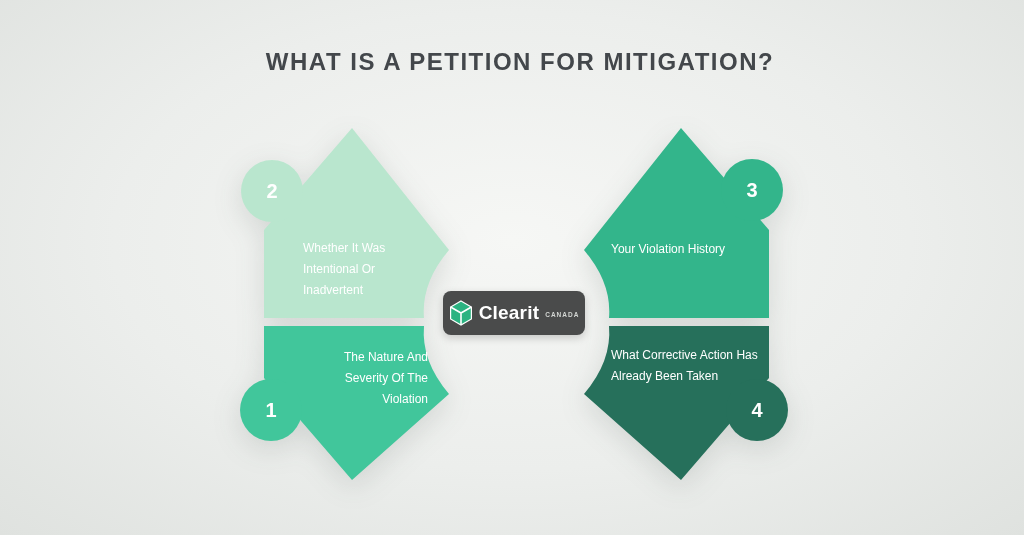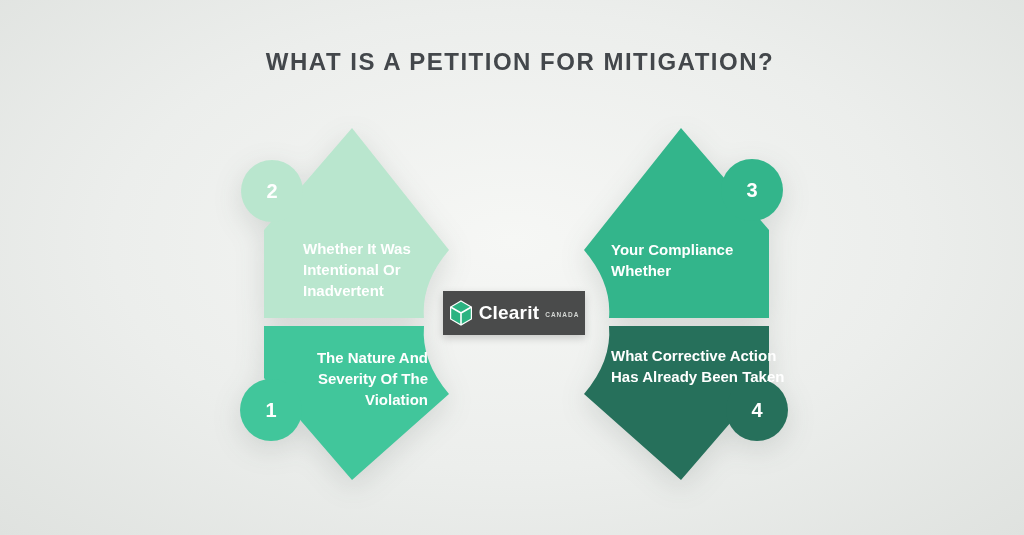--- a/index.html
+++ b/index.html
@@ -15,30 +15,31 @@
   svg.shapes{position:absolute;left:0;top:0;filter:drop-shadow(0 8px 14px rgba(40,60,50,.14));}
   .num{
     position:absolute;width:62px;height:62px;display:flex;align-items:center;justify-content:center;
     color:#ffffff;font-size:20px;font-weight:700;
   }
   .num-2{left:241px;top:160px;}
   .num-1{left:240px;top:379px;}
   .num-3{left:721px;top:159px;}
   .num-4{left:726px;top:379px;}
   .label{
-    position:absolute;color:#ffffff;font-size:15px;font-weight:700;line-height:21px;
+    position:absolute;color:#ffffff;font-size:12px;font-weight:400;line-height:21px;
   }
   .label-2{left:303px;top:238px;width:125px;}
   .label-1{left:303px;top:347px;width:125px;text-align:right;}
   .label-3{left:611px;top:239px;width:135px;}
   .label-4{left:603px;top:345px;width:178px;margin-left:8px;}
   .logo{
     position:absolute;left:443px;top:291px;width:142px;height:44px;
     background:#4a4b4b;display:flex;align-items:center;justify-content:center;gap:6px;
     box-shadow:0 3px 8px rgba(0,0,0,.18);
+    border-radius:8px;
   }
   .brand{color:#ffffff;font-size:19px;font-weight:700;letter-spacing:.2px;}
   .region{color:#d4d7d4;font-size:6.5px;font-weight:700;letter-spacing:1px;margin-top:2px;}
 </style>
 </head>
 <body>
 
 <div class="stage">
 
   <h1 class="title">WHAT IS A PETITION FOR MITIGATION?</h1>
@@ -58,21 +59,21 @@
     <circle cx="757" cy="410" r="31" fill="#26705b"></circle>
   </svg>
 
   <div class="num num-2">2</div>
   <div class="num num-1">1</div>
   <div class="num num-3">3</div>
   <div class="num num-4">4</div>
 
   <div class="label label-2">Whether It Was Intentional Or Inadvertent</div>
   <div class="label label-1">The Nature And Severity Of The Violation</div>
-  <div class="label label-3">Your Compliance Whether</div>
+  <div class="label label-3">Your Violation History</div>
   <div class="label label-4">What Corrective Action Has Already Been Taken</div>
 
   <div class="logo">
     <svg width="24" height="26" viewBox="0 0 24 26">
       <polygon points="12,1 22.4,7 22.4,19 12,25 1.6,19 1.6,7" fill="#2bb381"></polygon>
       <path d="M 12 13 L 12 25 M 12 13 L 1.6 7 M 12 13 L 22.4 7" stroke="#ffffff" stroke-width="1.6" fill="none"></path>
       <polygon points="12,1 22.4,7 22.4,19 12,25 1.6,19 1.6,7" fill="none" stroke="#ffffff" stroke-width="1.2"></polygon>
     </svg>
     <span class="brand">Clearit</span>
     <span class="region">CANADA</span>

